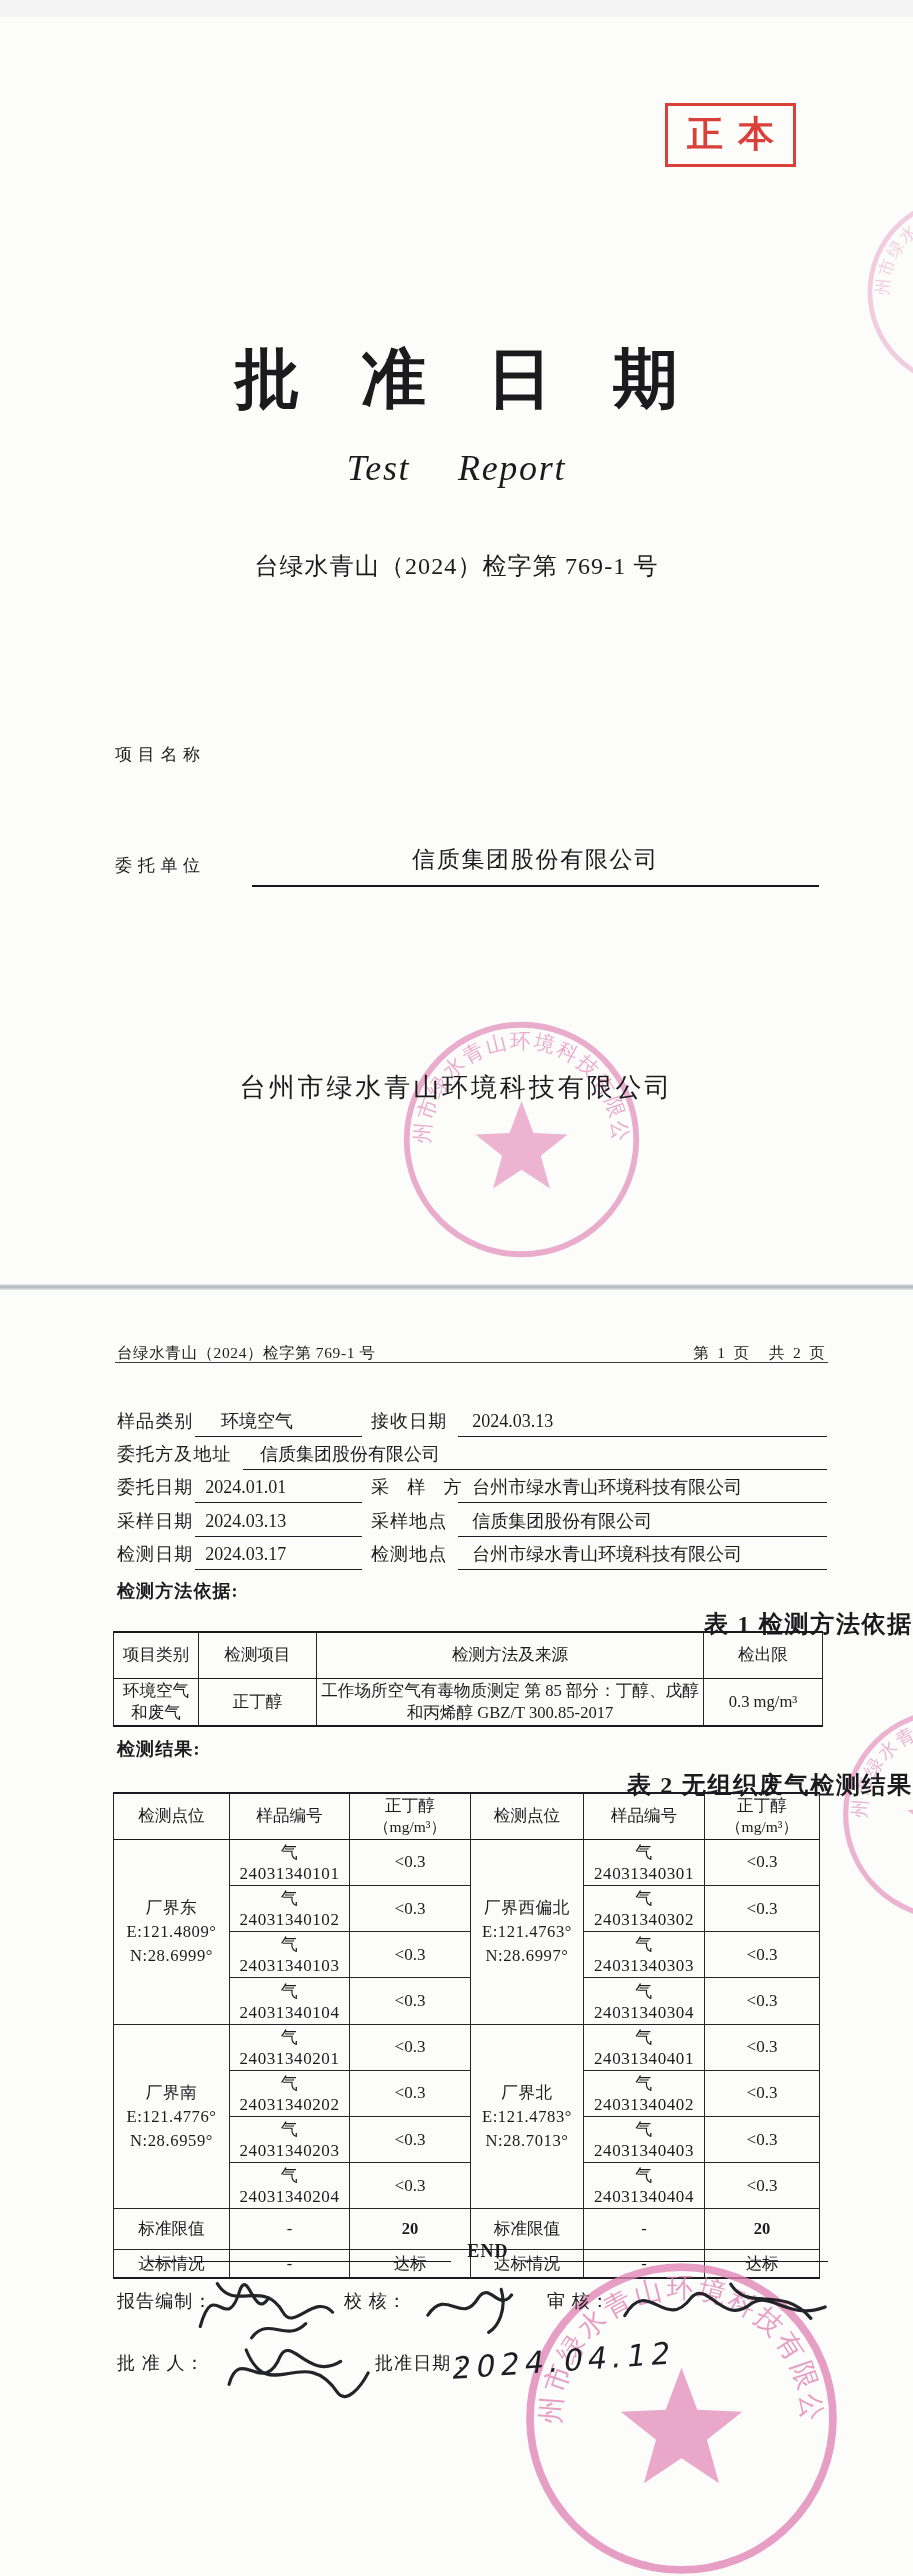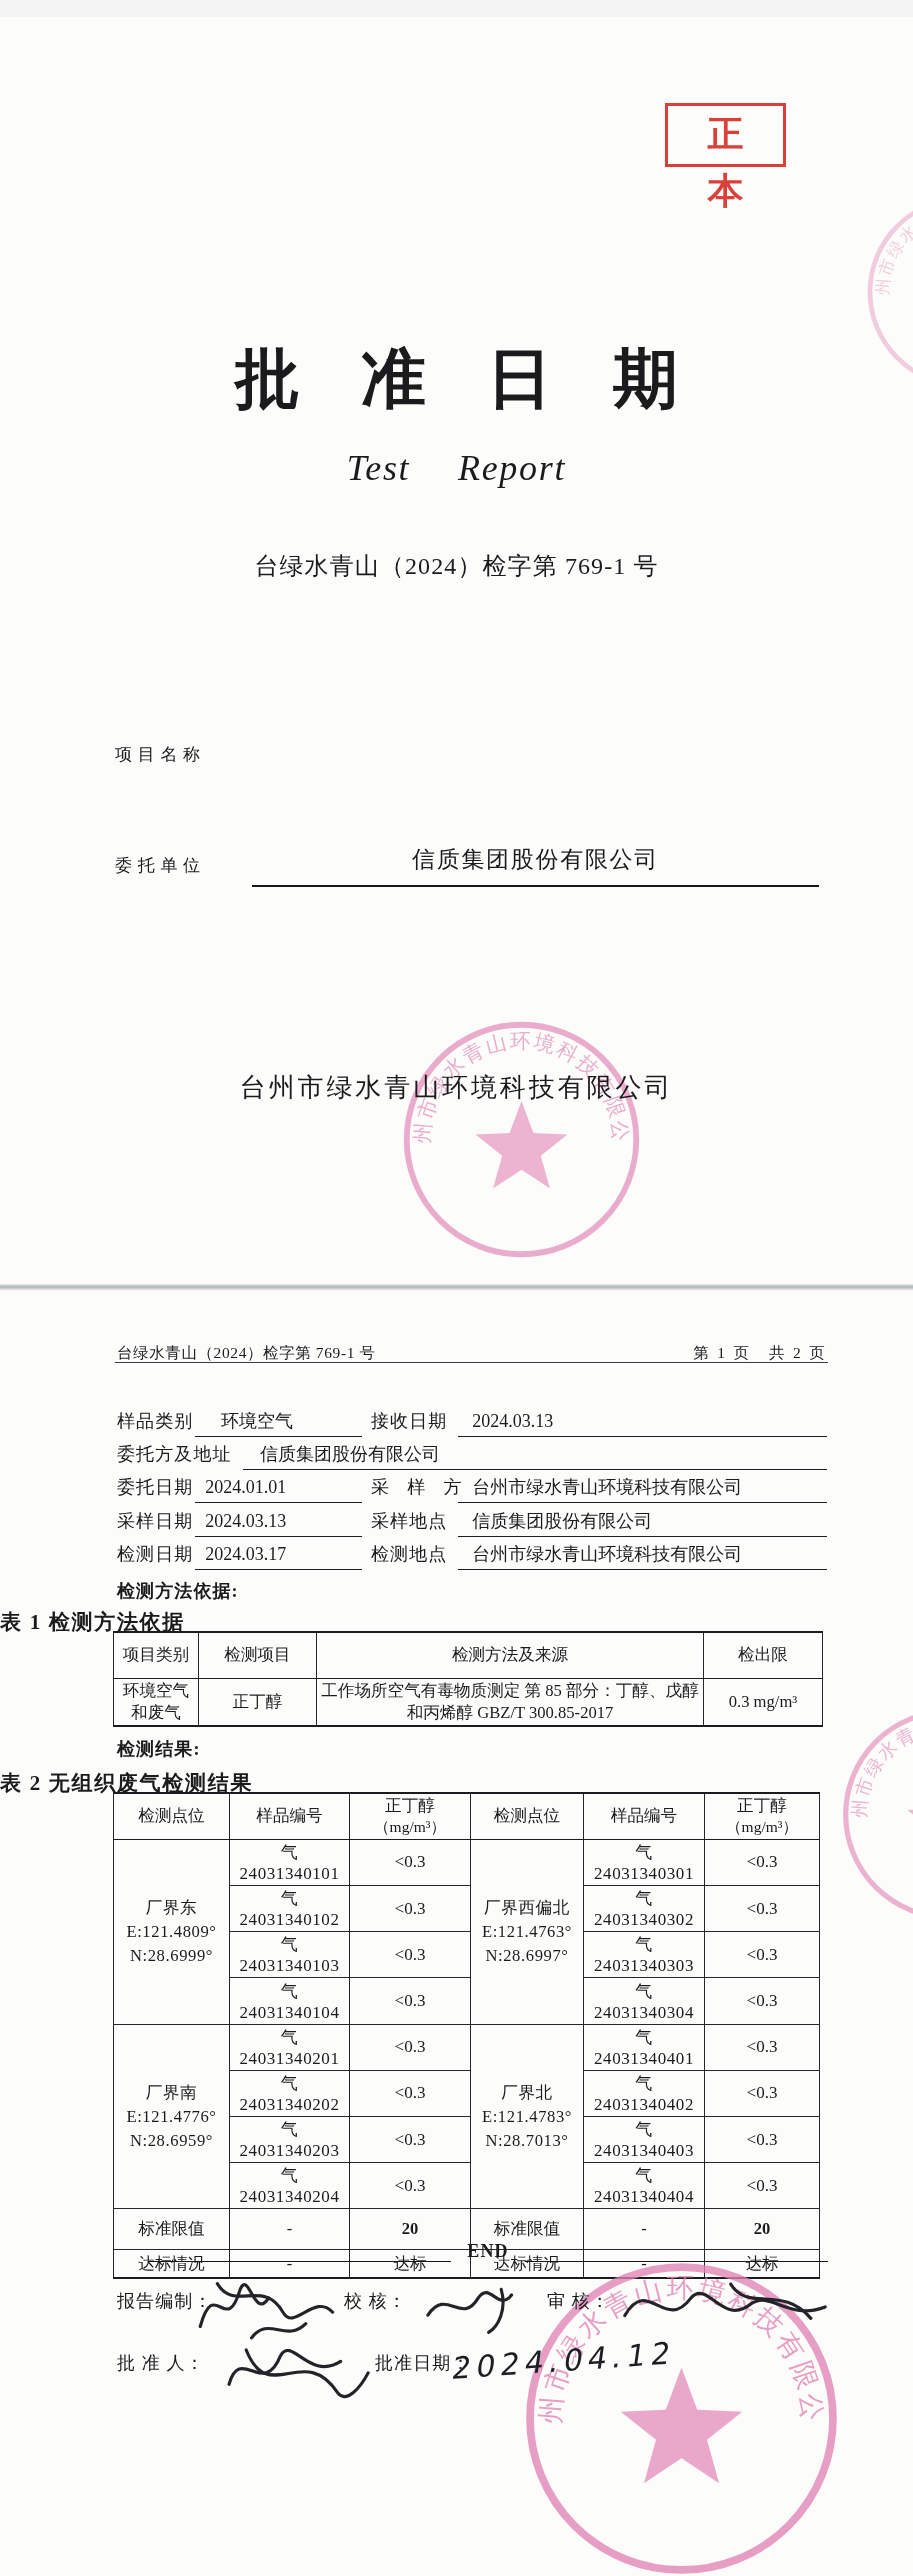--- a/index.html
+++ b/index.html
@@ -6,21 +6,21 @@
   html, body { width: 913px; background: #f0f1f0; }
   body { font-family: "Liberation Serif", "DejaVu Serif", serif; color: #1b1b1e; }
   .canvas { width: 913px; padding-top: 17px; background: #f3f4f3; }
   .page { position: relative; width: 913px; background: #fcfcfa; overflow: hidden; }
   .page1 { height: 1267px; }
   .page2 { height: 1287px; }
   .page-gap { height: 5.7px; background: linear-gradient(to bottom, #eef0ef, #aeb5ba 45%, #e6e8e7); }
   .abs { position: absolute; }
 
   
-  .copy-stamp { left: 665px; top: 86px; width: 121px; height: 64px;
+  .copy-stamp { left: 665px; top: 86px; width: 131px; height: 64px;
     border: 3.4px solid #d9403a; color: #d9403a; font-weight: bold; font-size: 36px;
     text-align: center; line-height: 57px; letter-spacing: 15px; padding-left: 15px; }
   .doc-title { left: 0; right: 0; top: 318px; text-align: center; font-size: 65px;
     font-weight: bold; letter-spacing: 61px; text-indent: 61px; white-space: nowrap; }
   .doc-title-en { left: 0; right: 0; top: 430px; text-align: center; font-size: 36px;
     font-style: italic; word-spacing: 37px; letter-spacing: 1.7px; }
   .report-no { left: 0; right: 0; top: 533px; text-align: center; font-size: 24px; letter-spacing: 1.1px; }
   .cover-label { font-size: 17px; letter-spacing: 5.7px; }
   .lbl-project { left: 115px; top: 726px; }
   .lbl-client  { left: 115px; top: 837px; }
@@ -41,21 +41,21 @@
   .p2-header-left { left: 117px; top: 53px; font-size: 15.5px; letter-spacing: 0.6px; }
   .p2-header-right { right: 86px; top: 53px; font-size: 15.5px; letter-spacing: 2.3px; }
   .p2-header-rule { left: 115px; right: 85px; top: 72px; border-top: 1.7px solid #3a3a42; }
 
   .info-row { left: 0; right: 0; height: 29px; }
   .ilabel { position: absolute; font-size: 18px; letter-spacing: 1.1px; line-height: 27.5px; }
   .ival { position: absolute; height: 29px; line-height: 26px; font-size: 18px;
     border-bottom: 1.7px solid #1c1c22; padding-left: 14.3px; white-space: nowrap; }
 
   .section-label { left: 117px; font-size: 18px; font-weight: bold; letter-spacing: 1.1px; }
-  .table-title { left: 0; right: 0; text-align: left; font-size: 21px; font-weight: bold; letter-spacing: 1.7px; }
+  .table-title { left: 0; right: 0; text-align: right; font-size: 24px; font-weight: bold; letter-spacing: 1.7px; }
 
   table.dtable { position: absolute; border-collapse: collapse; table-layout: fixed;
     font-size: 16.6px; }
   table.dtable td, table.dtable th { border: 1.1px solid #26262b; text-align: center;
     vertical-align: middle; font-weight: normal; padding: 1.1px 3.4px; }
   table.dtable { border-top: 2.9px solid #1a1a1f; border-bottom: 2.9px solid #1a1a1f; }
   table.dtable tr.hrow th { border-bottom: 1.7px solid #1a1a1f; }
   .t1 { left: 113px; top: 341px; width: 708px; }
   .t1 tr.hrow { height: 47px; }
   .t1 tr.drow { height: 46px; }

